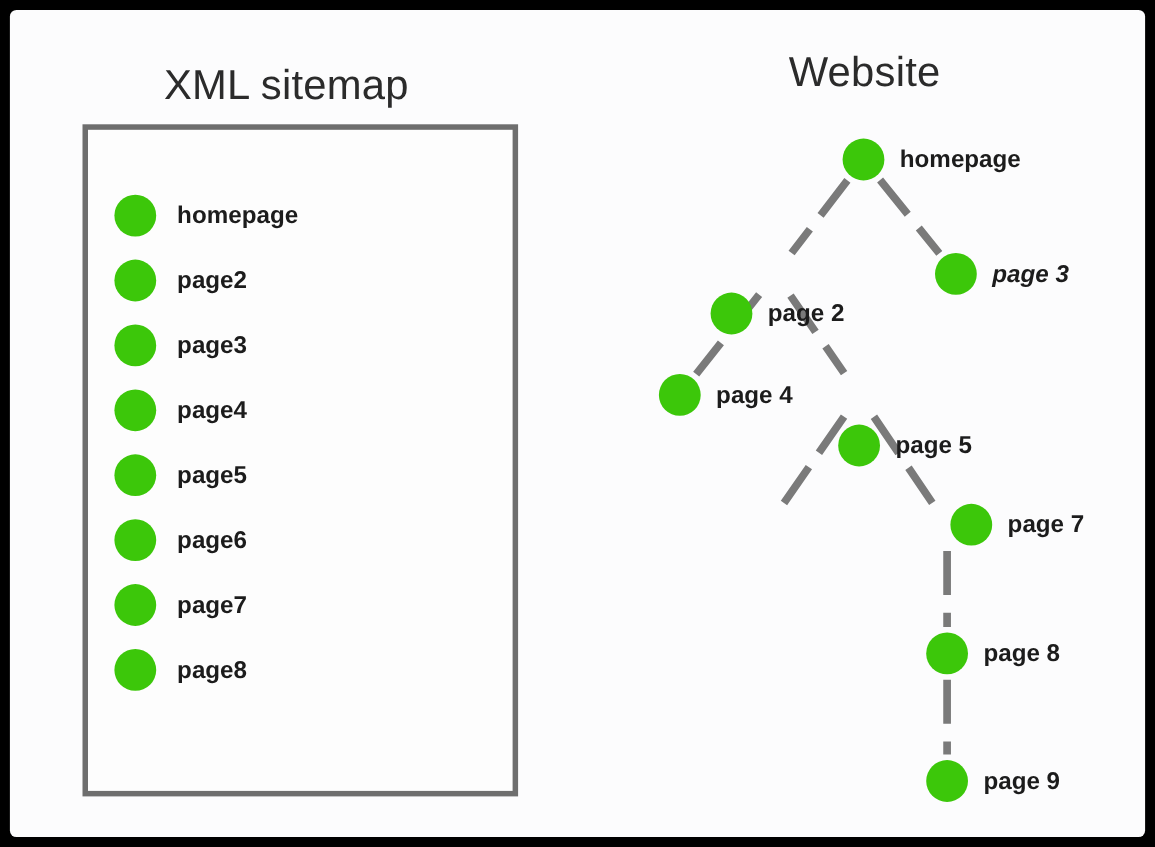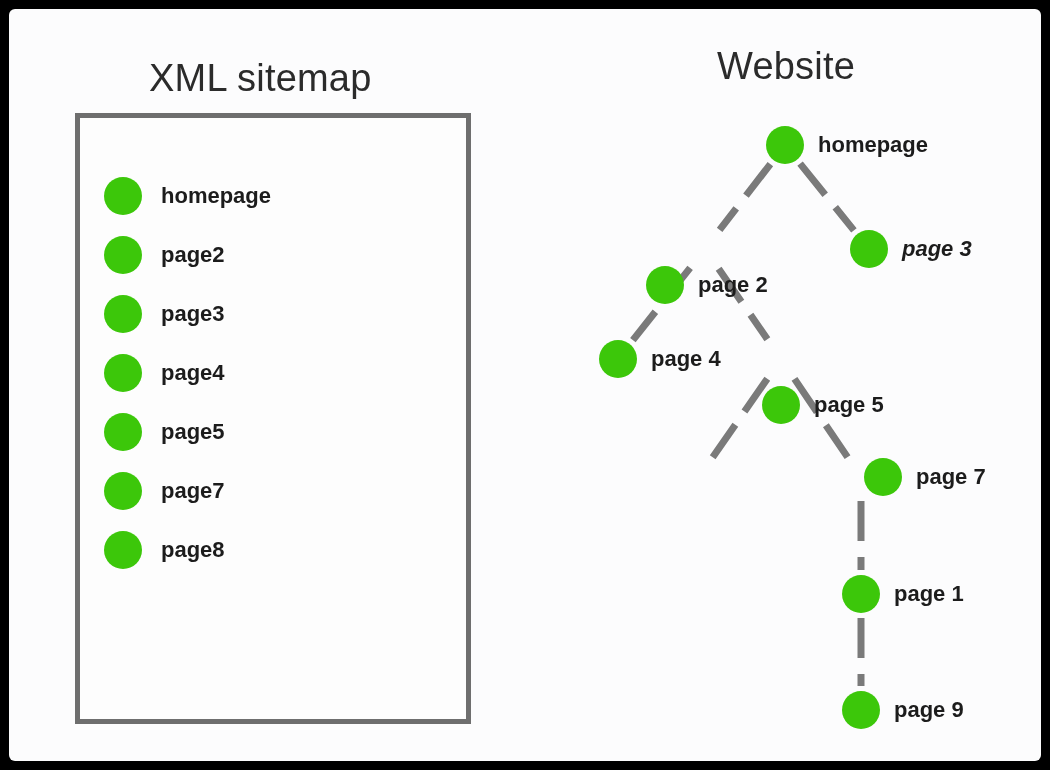--- a/index.html
+++ b/index.html
@@ -145,20 +145,24 @@
           <span class="list-dot" style="background: rgb(60, 199, 10);"></span>
           <span class="list-label">page3</span>
         </div>
         <div class="list-row">
           <span class="list-dot" style="background: rgb(60, 199, 10);"></span>
           <span class="list-label">page4</span>
         </div>
         <div class="list-row">
           <span class="list-dot" style="background: rgb(60, 199, 10);"></span>
           <span class="list-label">page5</span>
+        </div>
+        <div class="list-row">
+          <span class="list-dot" style="background: rgb(60, 199, 10);"></span>
+          <span class="list-label">page6</span>
         </div>
         <div class="list-row">
           <span class="list-dot" style="background: rgb(60, 199, 10);"></span>
           <span class="list-label">page7</span>
         </div>
         <div class="list-row">
           <span class="list-dot" style="background: rgb(60, 199, 10);"></span>
           <span class="list-label">page8</span>
         </div>
       </div>
@@ -195,21 +199,21 @@
         <div class="tree-node" style="left: 753px; top: 331px; margin-top: 46px;">
           <span class="node-dot" style="background: rgb(60, 199, 10);"></span>
           <span class="node-label">page 5</span>
         </div>
         <div class="tree-node" style="left: 855px; top: 449px; justify-content: flex-end;">
           <span class="node-dot" style="background: rgb(60, 199, 10);"></span>
           <span class="node-label">page 7</span>
         </div>
         <div class="tree-node" style="left: 833px; top: 566px;">
           <span class="node-dot" style="background: rgb(60, 199, 10);"></span>
-          <span class="node-label">page 1</span>
+          <span class="node-label">page 8</span>
         </div>
         <div class="tree-node" style="left: 833px; top: 682px;">
           <span class="node-dot" style="background: rgb(60, 199, 10);"></span>
           <span class="node-label">page 9</span>
         </div>
       </div>
 
   </div>
 </div>
 

